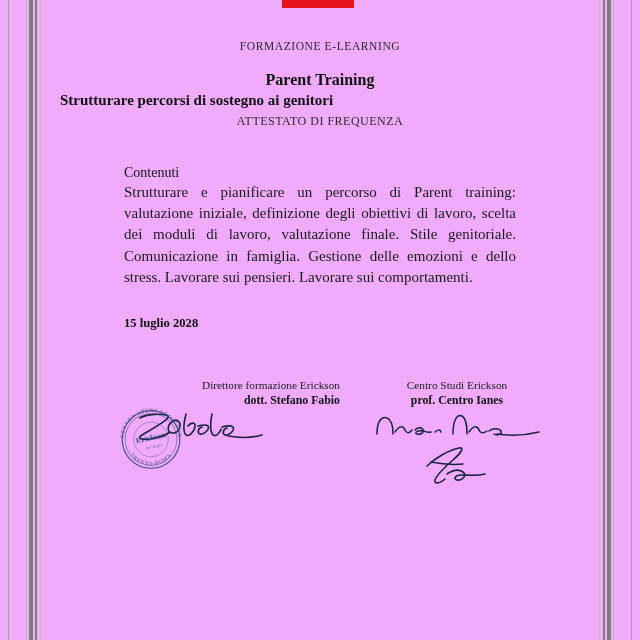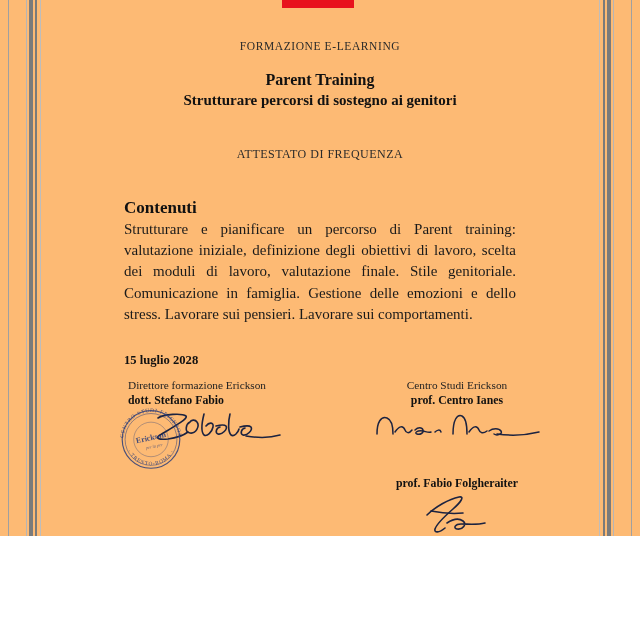--- a/index.html
+++ b/index.html
@@ -3,22 +3,22 @@
 <meta charset="utf-8">
 <style>
   html, body {
     margin: 0;
     padding: 0;
     background: #ffffff;
   }
   #page {
     position: relative;
     width: 640px;
-    height: 536px;
-    background: #fdba74;
+    height: 640px;
+    background: #f0abfc;
     overflow: hidden;
     font-family: "Liberation Serif", "DejaVu Serif", serif;
     color: #1a1a1a;
   }
 
   
   .rule {
     position: absolute;
     top: 0;
     bottom: 0;
@@ -68,33 +68,32 @@
   .course-title {
     text-align: center;
     font-weight: bold;
     font-size: 16px;
     margin-top: 18px;
     line-height: 1.25;
     color: #111;
     font-family: Liberation Serif, serif;
   }
   .course-subtitle {
-    text-align: center;
     font-weight: bold;
     font-size: 15px;
     line-height: 1.25;
     color: #111;
     margin-top: 1px;
   }
 
   .doc-type {
     text-align: center;
     font-size: 12px;
     letter-spacing: 0.5px;
-    margin-top: 37px;
+    margin-top: 4px;
     color: #2a2a2a;
   }
 
   .recipient {
     text-align: center;
     font-weight: bold;
     font-size: 16.5px;
     letter-spacing: 0.4px;
     margin-top: 28px;
     color: #111;
@@ -107,22 +106,22 @@
     font-size: 12.2px;
     line-height: 1.42;
     text-align: justify;
     color: #1a1a1a;
   }
   .para em {
     font-style: italic;
   }
 
   .section-head {
-    font-size: 17px;
-    font-weight: bold;
+    font-size: 14px;
+    font-weight: normal;
     margin-top: 14px;
     color: #111;
   }
   .section-body {
     font-size: 15px;
     line-height: 1.42;
     text-align: justify;
     margin-top: 1px;
     color: #1a1a1a;
   }
@@ -140,21 +139,21 @@
     left: 60px;
     right: 60px;
     top: 378px;
     height: 160px;
   }
   .sig-col {
     position: absolute;
     top: 0;
     width: 230px;
   }
-  .sig-col.left  { left: 68px; text-align: left; }
+  .sig-col.left  { left: 50px; text-align: right; }
   .sig-col.right { right: 8px; text-align: center; }
 
   .sig-role {
     font-size: 11.3px;
     color: #222;
     line-height: 1.3;
   }
   .sig-name {
     font-size: 11.8px;
     font-weight: bold;
@@ -252,21 +251,20 @@
           <path d="M28 22 C32 16, 36 15, 38 20 C39 23, 42 24, 45 20"></path>
           <path d="M48 20 C51 17, 55 17, 56 20 C57 23, 53 25, 50 24 C47 23, 50 20, 56 21 C60 22, 62 23, 64 22"></path>
           <path d="M68 22 C70 20, 73 19, 74 22"></path>
           <path d="M86 24 C86 10, 90 4, 95 6 C99 8, 100 18, 100 24"></path>
           <path d="M102 22 C106 16, 110 15, 112 20 C113 23, 116 24, 120 21"></path>
           <path d="M122 21 C126 18, 132 18, 134 21 C136 24, 130 26, 127 24"></path>
           <path d="M130 24 C144 26, 160 25, 172 22"></path>
         </g>
       </svg>
 
-      <div class="sig-role2">prof. Fabio Folgheraiter</div>
 
       <svg class="sig-ink" width="120" height="48" viewBox="0 0 120 48" style="margin:2px auto 0 auto;">
         <g fill="none" stroke="#1c2340" stroke-width="1.6" stroke-linecap="round">
           <path d="M30 22 C38 14, 52 6, 62 4 C68 3, 64 9, 56 16 C48 23, 40 30, 38 36 C37 40, 42 40, 48 35"></path>
           <path d="M34 18 C44 20, 56 21, 66 20"></path>
           <path d="M50 30 C56 26, 62 25, 66 28 C70 31, 66 37, 60 36 C56 35, 58 31, 64 31 C72 31, 80 32, 88 30"></path>
         </g>
       </svg>
     </div>
   </div>

